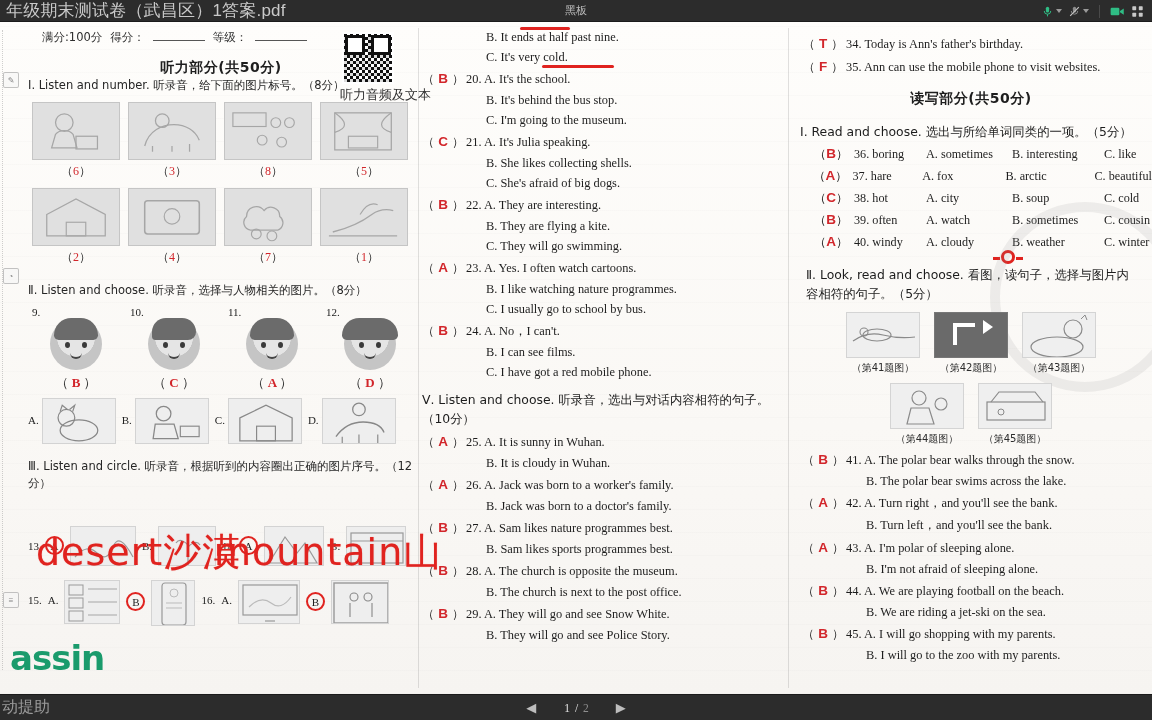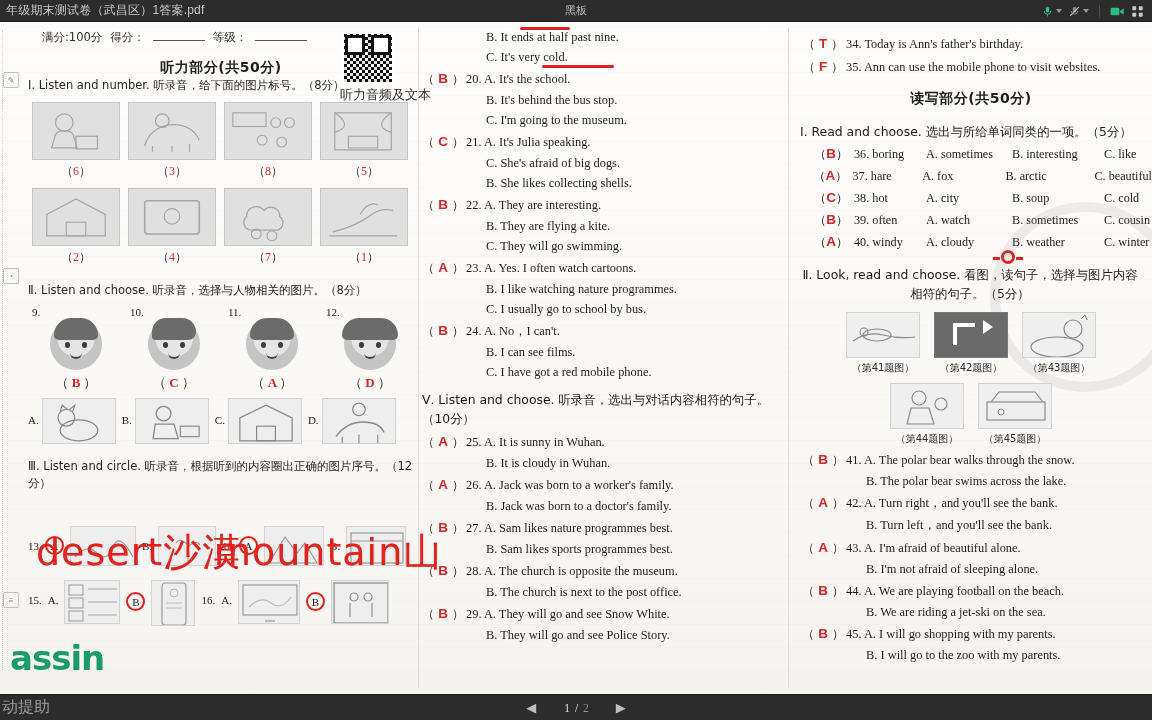--- a/index.html
+++ b/index.html
@@ -11,21 +11,21 @@
   }
   #app { position: relative; width: 1152px; height: 720px; background: #232323; }
 
   
   #topbar {
     position: absolute; top: 0; left: 0; width: 1152px; height: 22px;
     background: #2c2c2c; display: flex; align-items: center;
     border-bottom: 1px solid #1b1b1b;
   }
   #topbar .file-title {
-    color: #c9c9c9; font-size: 12px; padding-left: 6px; white-space: nowrap;
+    color: #c9c9c9; font-size: 17px; padding-left: 6px; white-space: nowrap;
     overflow: hidden; max-width: 330px; letter-spacing: .2px;
   }
   #topbar .center-title {
     position: absolute; left: 0; right: 0; text-align: center;
     color: #bdbdbd; font-size: 11px; pointer-events: none;
   }
   #topbar .right-tools {
     position: absolute; right: 8px; top: 0; height: 22px;
     display: flex; align-items: center; gap: 6px;
   }
@@ -598,22 +598,22 @@
           <span class="qbox">（<b>B</b>）</span>
           <span class="qtext"><span>20.</span> <span>A. It's the school.</span></span>
         </div>
         <div class="sub">B. It's behind the bus stop.</div>
         <div class="sub">C. I'm going to the museum.</div>
 
         <div class="qline">
           <span class="qbox">（<b>C</b>）</span>
           <span class="qtext"><span>21.</span> <span>A. It's Julia speaking.</span></span>
         </div>
+        <div class="sub">B. She likes collecting shells.</div>
         <div class="sub">C. She's afraid of big dogs.</div>
-        <div class="sub">B. She likes collecting shells.</div>
 
         <div class="qline">
           <span class="qbox">（<b>B</b>）</span>
           <span class="qtext"><span>22.</span> <span>A. They are interesting.</span></span>
         </div>
         <div class="sub">B. They are flying a kite.</div>
         <div class="sub">C. They will go swimming.</div>
 
         <div class="qline">
           <span class="qbox">（<b>A</b>）</span>
@@ -714,21 +714,21 @@
         </div>
         <div class="wordrow">
           <span class="k">（<b>A</b>）</span>
           <span class="n"><span>40.</span> <span>windy</span></span>
           <span class="o">A. cloudy</span>
           <span class="o2">B. weather</span>
           <span>C. winter</span>
         </div>
       </div>
 
-      <div class="sec-roman cn" style="padding-left:10px; margin-top:14px; white-space:normal; max-width:350px;text-align:center;">Ⅱ. Look, read and choose. 看图，读句子，选择与图片内容相符的句子。（5分）</div>
+      <div class="sec-roman cn" style="padding-left:16px; margin-top:14px; white-space:normal; max-width:350px;">Ⅱ. Look, read and choose. 看图，读句子，选择与图片内容相符的句子。（5分）</div>
 
       <div class="lrc-row">
         <div class="lrc">
           <div class="box">
             <svg viewBox="0 0 74 46" width="74" height="46">
               <path d="M6 28q14-10 30-6t32 2" fill="none" stroke="#8a8a8a" stroke-width="1.2"></path>
               <ellipse cx="30" cy="22" rx="14" ry="6" fill="none" stroke="#8a8a8a" stroke-width="1.2"></ellipse>
               <circle cx="17" cy="19" r="4" fill="none" stroke="#8a8a8a" stroke-width="1.1"></circle>
             </svg>
           </div>
@@ -784,21 +784,21 @@
         <div class="sub">B. The polar bear swims across the lake.</div>
 
         <div class="qline">
           <span class="qbox">（<b>A</b>）</span>
           <span class="qtext"><span>42.</span> <span>A. Turn right，and you'll see the bank.</span></span>
         </div>
         <div class="sub">B. Turn left，and you'll see the bank.</div>
 
         <div class="qline">
           <span class="qbox">（<b>A</b>）</span>
-          <span class="qtext"><span>43.</span> <span>A. I'm afraid of beautiful alone.</span></span>
+          <span class="qtext"><span>43.</span> <span>A. I'm polar of sleeping alone.</span></span>
         </div>
         <div class="sub">B. I'm not afraid of sleeping alone.</div>
 
         <div class="qline">
           <span class="qbox">（<b>B</b>）</span>
           <span class="qtext"><span>44.</span> <span>A. We are playing football on the beach.</span></span>
         </div>
         <div class="sub">B. We are riding a jet-ski on the sea.</div>
 
         <div class="qline">

